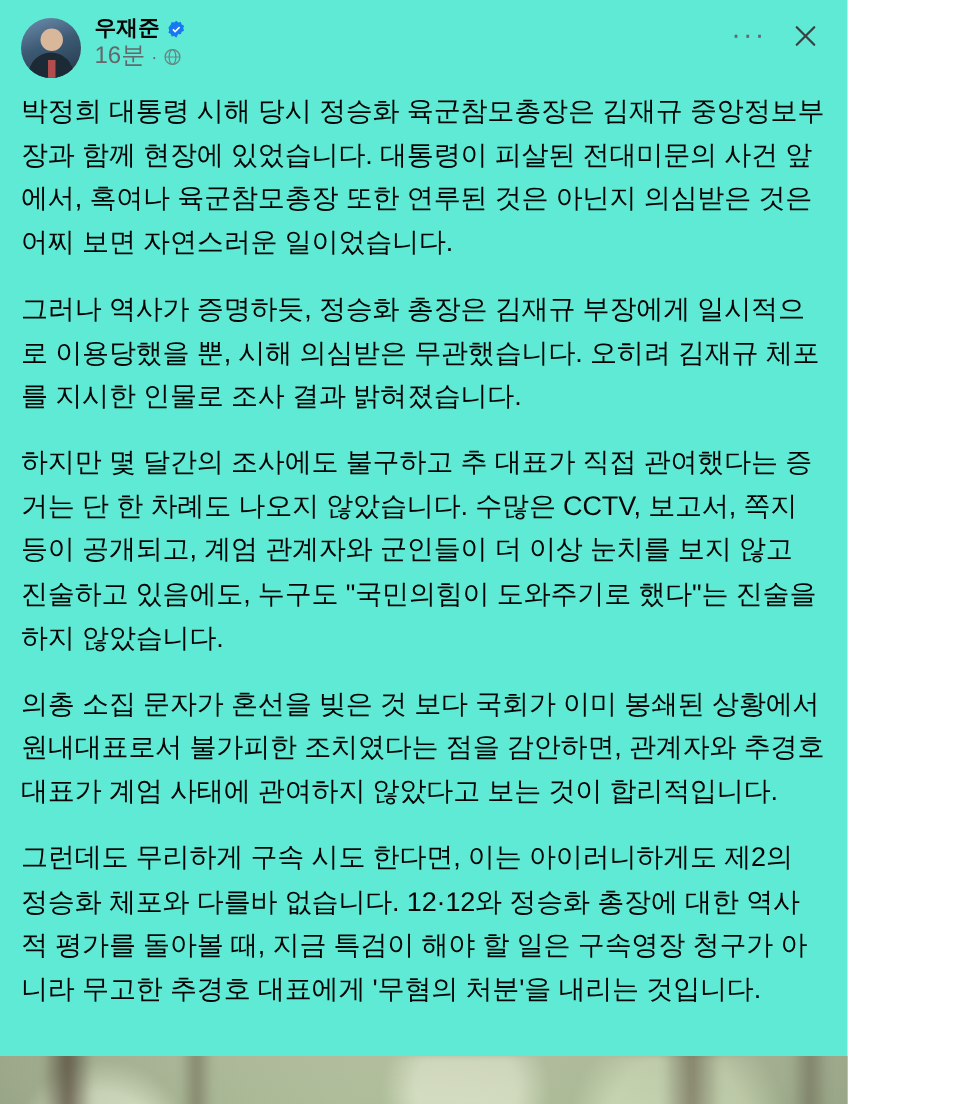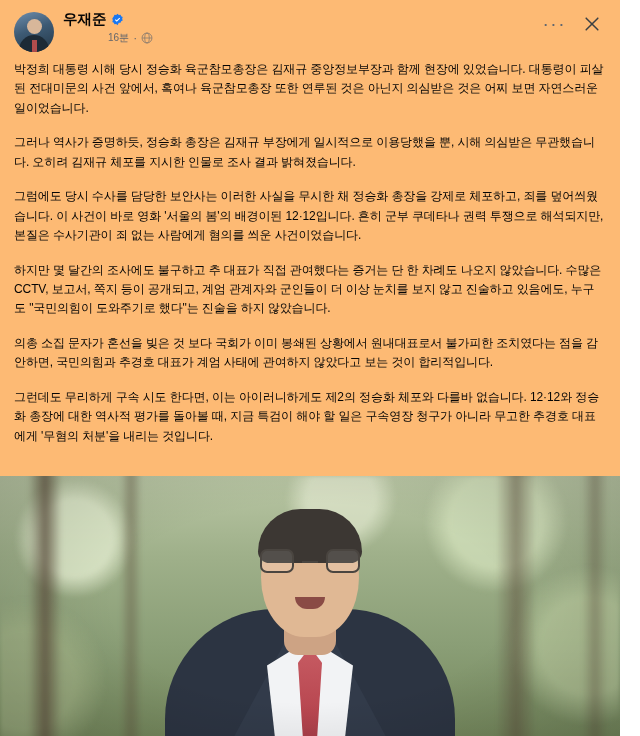--- a/index.html
+++ b/index.html
@@ -4,23 +4,23 @@
 <style>
   * { box-sizing: border-box; }
   html, body {
     margin: 0;
     padding: 0;
     background: #ffffff;
     font-family: "Liberation Sans", sans-serif;
   }
   #page {
     position: relative;
-    width: 620px;
+    width: 565px;
     height: 736px;
-    background: #fdba74;
+    background: #5eead4;
     overflow: hidden;
   }
 
   
   .post-header {
     display: flex;
     align-items: flex-start;
     padding: 10px 14px 6px 14px;
     height: 58px;
   }
@@ -78,24 +78,23 @@
     height: 13px;
     flex: 0 0 auto;
   }
   .meta-line {
     display: flex;
     align-items: center;
     gap: 4px;
     margin-top: 2px;
   }
   .meta-text {
-    font-size: 10px;
+    font-size: 16px;
     color: #65676b;
     line-height: 14px;
-    margin-left: 45px;
   }
   .meta-dot {
     font-size: 12px;
     color: #65676b;
     line-height: 14px;
   }
   .globe-icon {
     width: 12px;
     height: 12px;
     flex: 0 0 auto;
@@ -121,21 +120,21 @@
     height: 20px;
     cursor: pointer;
   }
 
   
   .post-body {
     padding: 2px 14px 10px 14px;
   }
   .post-body p {
     margin: 0 0 15px 0;
-    font-size: 12px;
+    font-size: 18px;
     line-height: 1.62;
     color: #050505;
     letter-spacing: -0.1px;
     text-align: left;
     word-break: break-all;
   }
   .post-body p:last-child { margin-bottom: 20px; }
 
   
   .photo {
@@ -318,23 +317,22 @@
       <svg class="close-btn" viewBox="0 0 24 24">
         <line x1="5" y1="5" x2="19" y2="19" stroke="#3c4043" stroke-width="1.8" stroke-linecap="round"></line>
         <line x1="19" y1="5" x2="5" y2="19" stroke="#3c4043" stroke-width="1.8" stroke-linecap="round"></line>
       </svg>
     </div>
   </div>
 
   <div class="post-body">
     <p>박정희 대통령 시해 당시 정승화 육군참모총장은 김재규 중앙정보부장과 함께 현장에 있었습니다. 대통령이 피살된 전대미문의 사건 앞에서, 혹여나 육군참모총장 또한 연루된 것은 아닌지 의심받은 것은 어찌 보면 자연스러운 일이었습니다.</p>
     <p>그러나 역사가 증명하듯, 정승화 총장은 김재규 부장에게 일시적으로 이용당했을 뿐, 시해 의심받은 무관했습니다. 오히려 김재규 체포를 지시한 인물로 조사 결과 밝혀졌습니다.</p>
-    <p>그럼에도 당시 수사를 담당한 보안사는 이러한 사실을 무시한 채 정승화 총장을 강제로 체포하고, 죄를 덮어씌웠습니다. 이 사건이 바로 영화 '서울의 봄'의 배경이된 12·12입니다. 흔히 군부 쿠데타나 권력 투쟁으로 해석되지만, 본질은 수사기관이 죄 없는 사람에게 혐의를 씌운 사건이었습니다.</p>
     <p>하지만 몇 달간의 조사에도 불구하고 추 대표가 직접 관여했다는 증거는 단 한 차례도 나오지 않았습니다. 수많은 CCTV, 보고서, 쪽지 등이 공개되고, 계엄 관계자와 군인들이 더 이상 눈치를 보지 않고 진술하고 있음에도, 누구도 "국민의힘이 도와주기로 했다"는 진술을 하지 않았습니다.</p>
-    <p>의총 소집 문자가 혼선을 빚은 것 보다 국회가 이미 봉쇄된 상황에서 원내대표로서 불가피한 조치였다는 점을 감안하면, 국민의힘과 추경호 대표가 계엄 사태에 관여하지 않았다고 보는 것이 합리적입니다.</p>
+    <p>의총 소집 문자가 혼선을 빚은 것 보다 국회가 이미 봉쇄된 상황에서 원내대표로서 불가피한 조치였다는 점을 감안하면, 관계자와 추경호 대표가 계엄 사태에 관여하지 않았다고 보는 것이 합리적입니다.</p>
     <p>그런데도 무리하게 구속 시도 한다면, 이는 아이러니하게도 제2의 정승화 체포와 다를바 없습니다. 12·12와 정승화 총장에 대한 역사적 평가를 돌아볼 때, 지금 특검이 해야 할 일은 구속영장 청구가 아니라 무고한 추경호 대표에게 '무혐의 처분'을 내리는 것입니다.</p>
   </div>
 
   <div class="photo">
     <div class="sky"></div>
     <div class="bokeh"></div>
     <div class="trunk t1"></div>
     <div class="trunk t2"></div>
     <div class="trunk t3"></div>
     <div class="trunk t4"></div>

